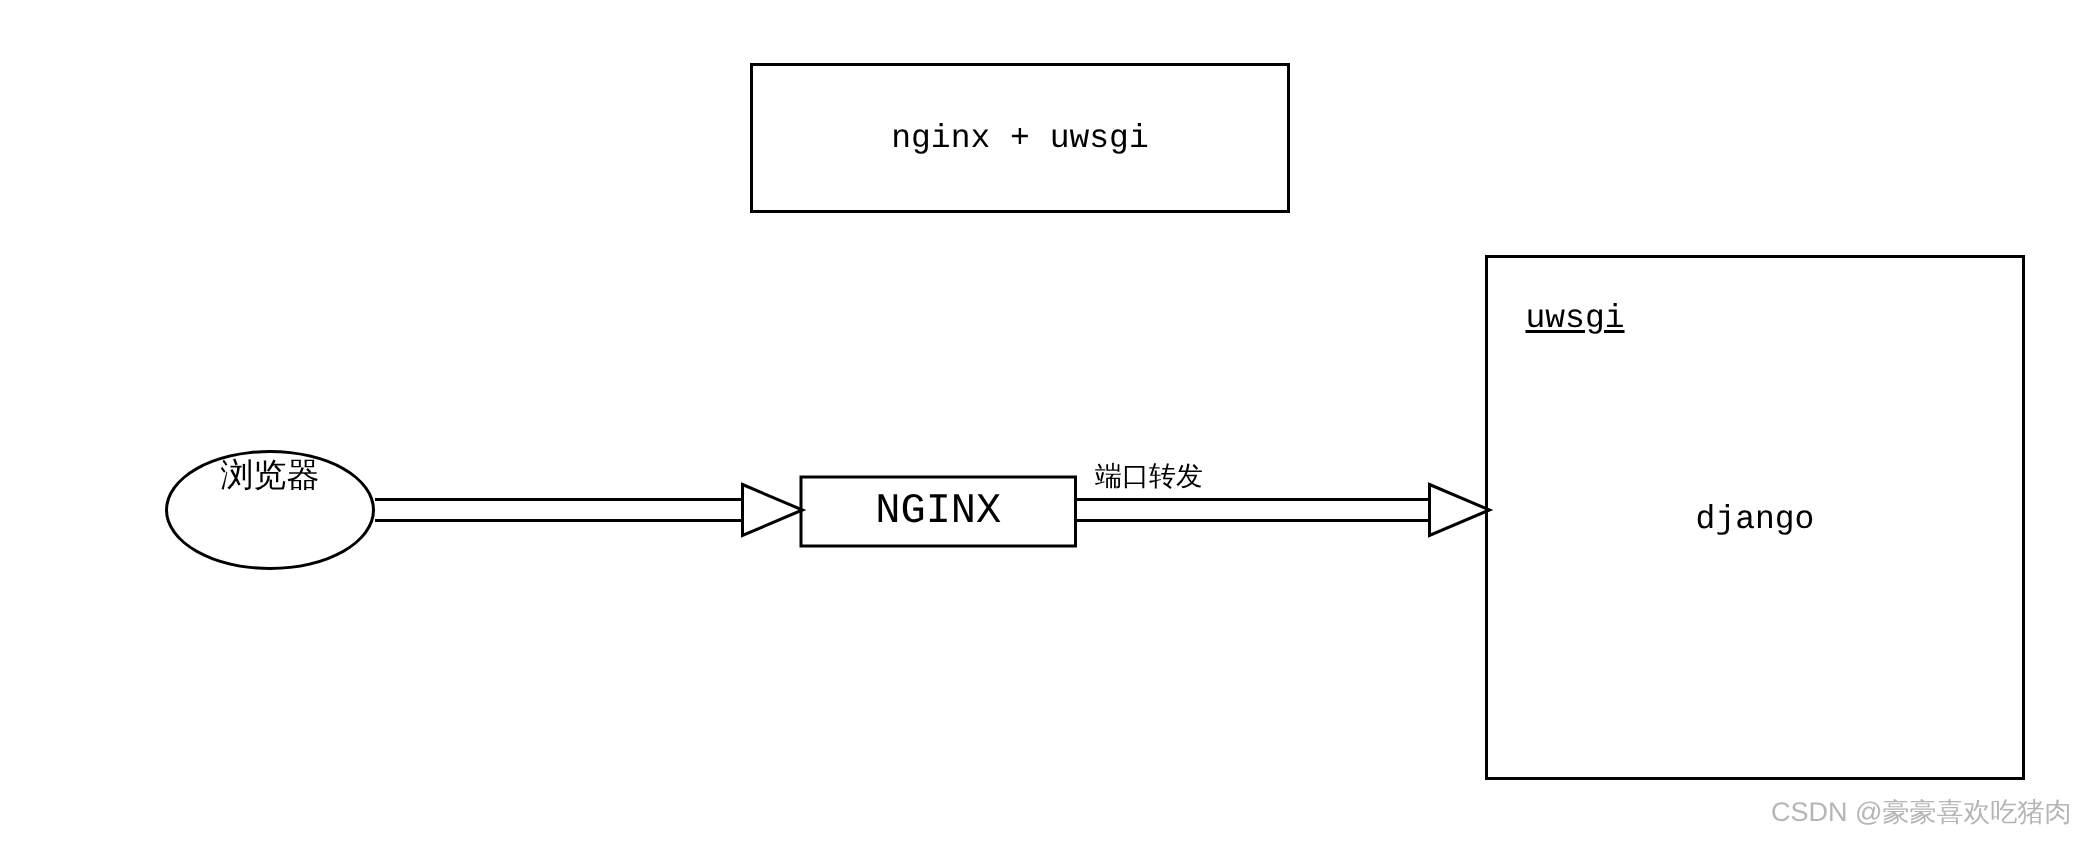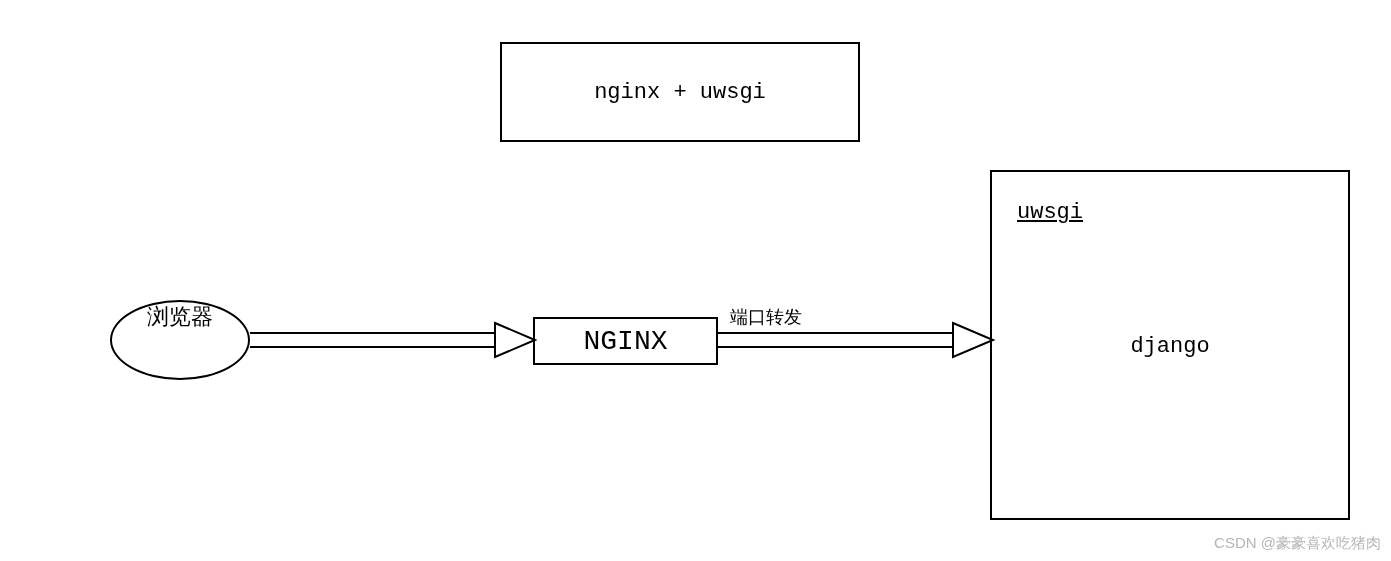--- a/index.html
+++ b/index.html
@@ -77,21 +77,21 @@
     .arrow-label {
       position: absolute;
       left: 730px;
       top: 305px;
       font-size: 18px;
     }
     .watermark {
       position: absolute;
       right: 10px;
       bottom: 8px;
-      font-size: 15px;
+      font-size: 18px;
       color: rgba(120,120,120,0.55);
       font-family: Arial, sans-serif;
       text-align: center;
     }
     svg.arrow {
       position: absolute;
     }
   </style>
 </head>
 <body>

